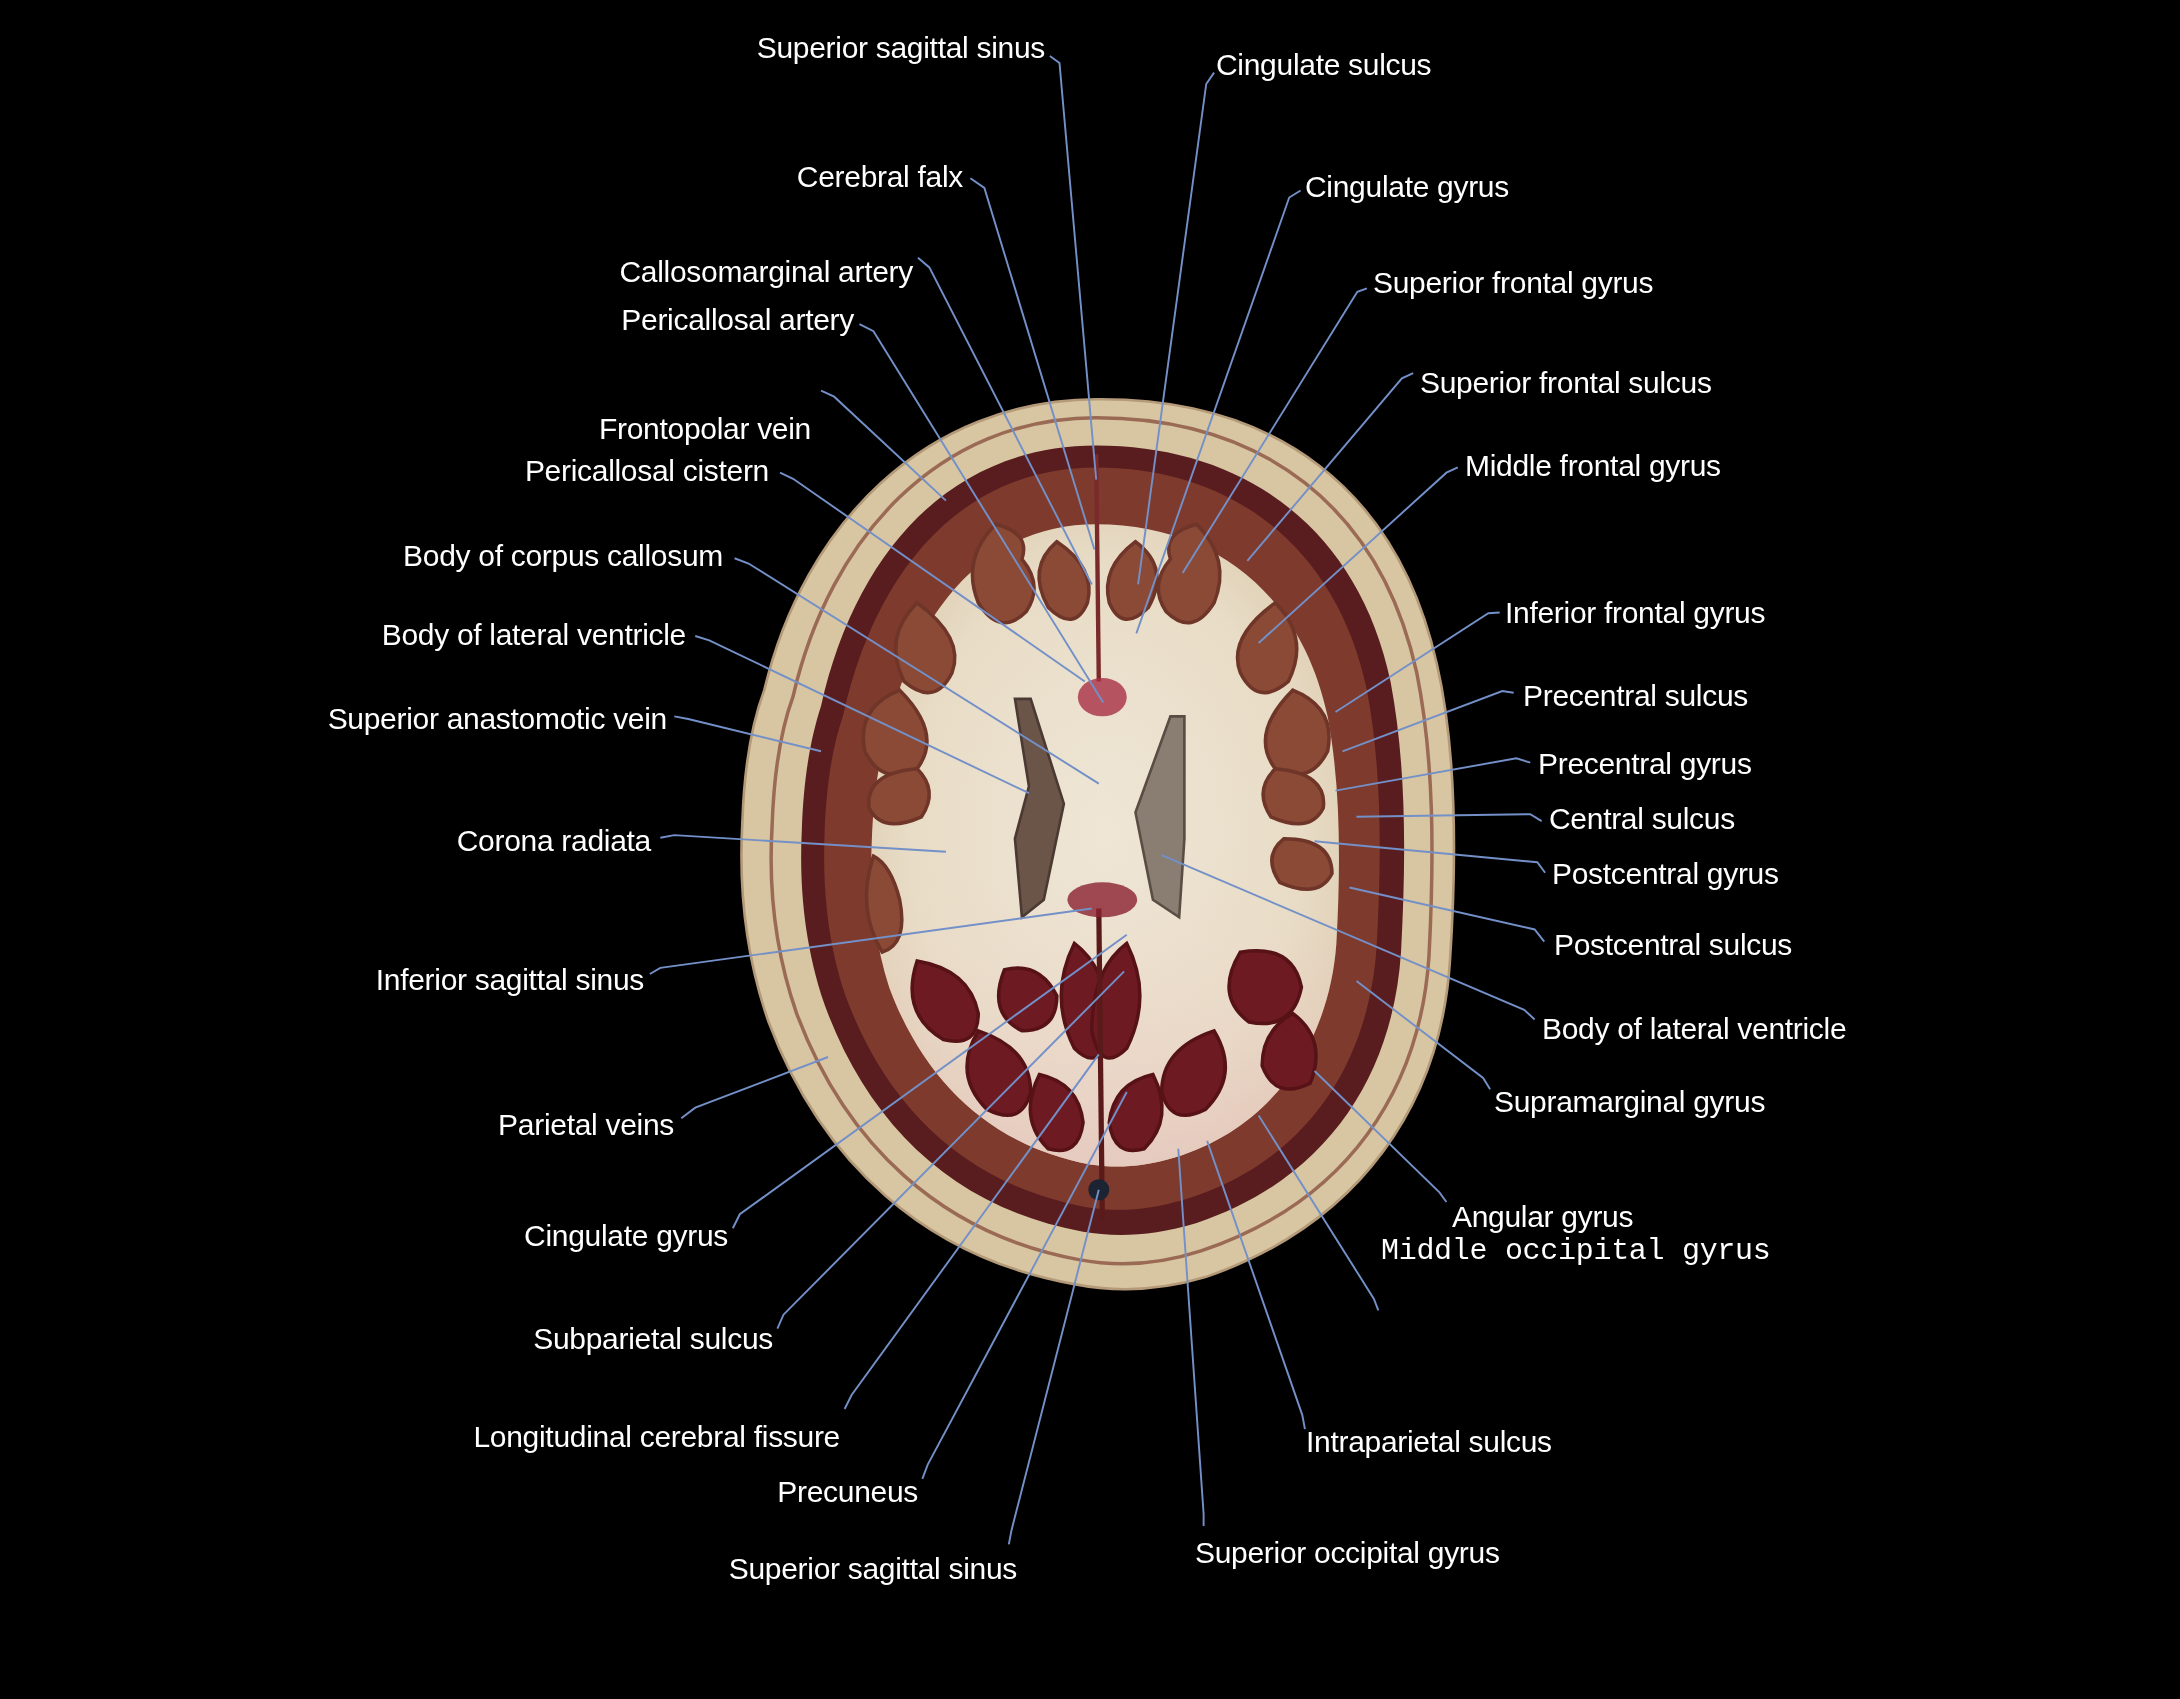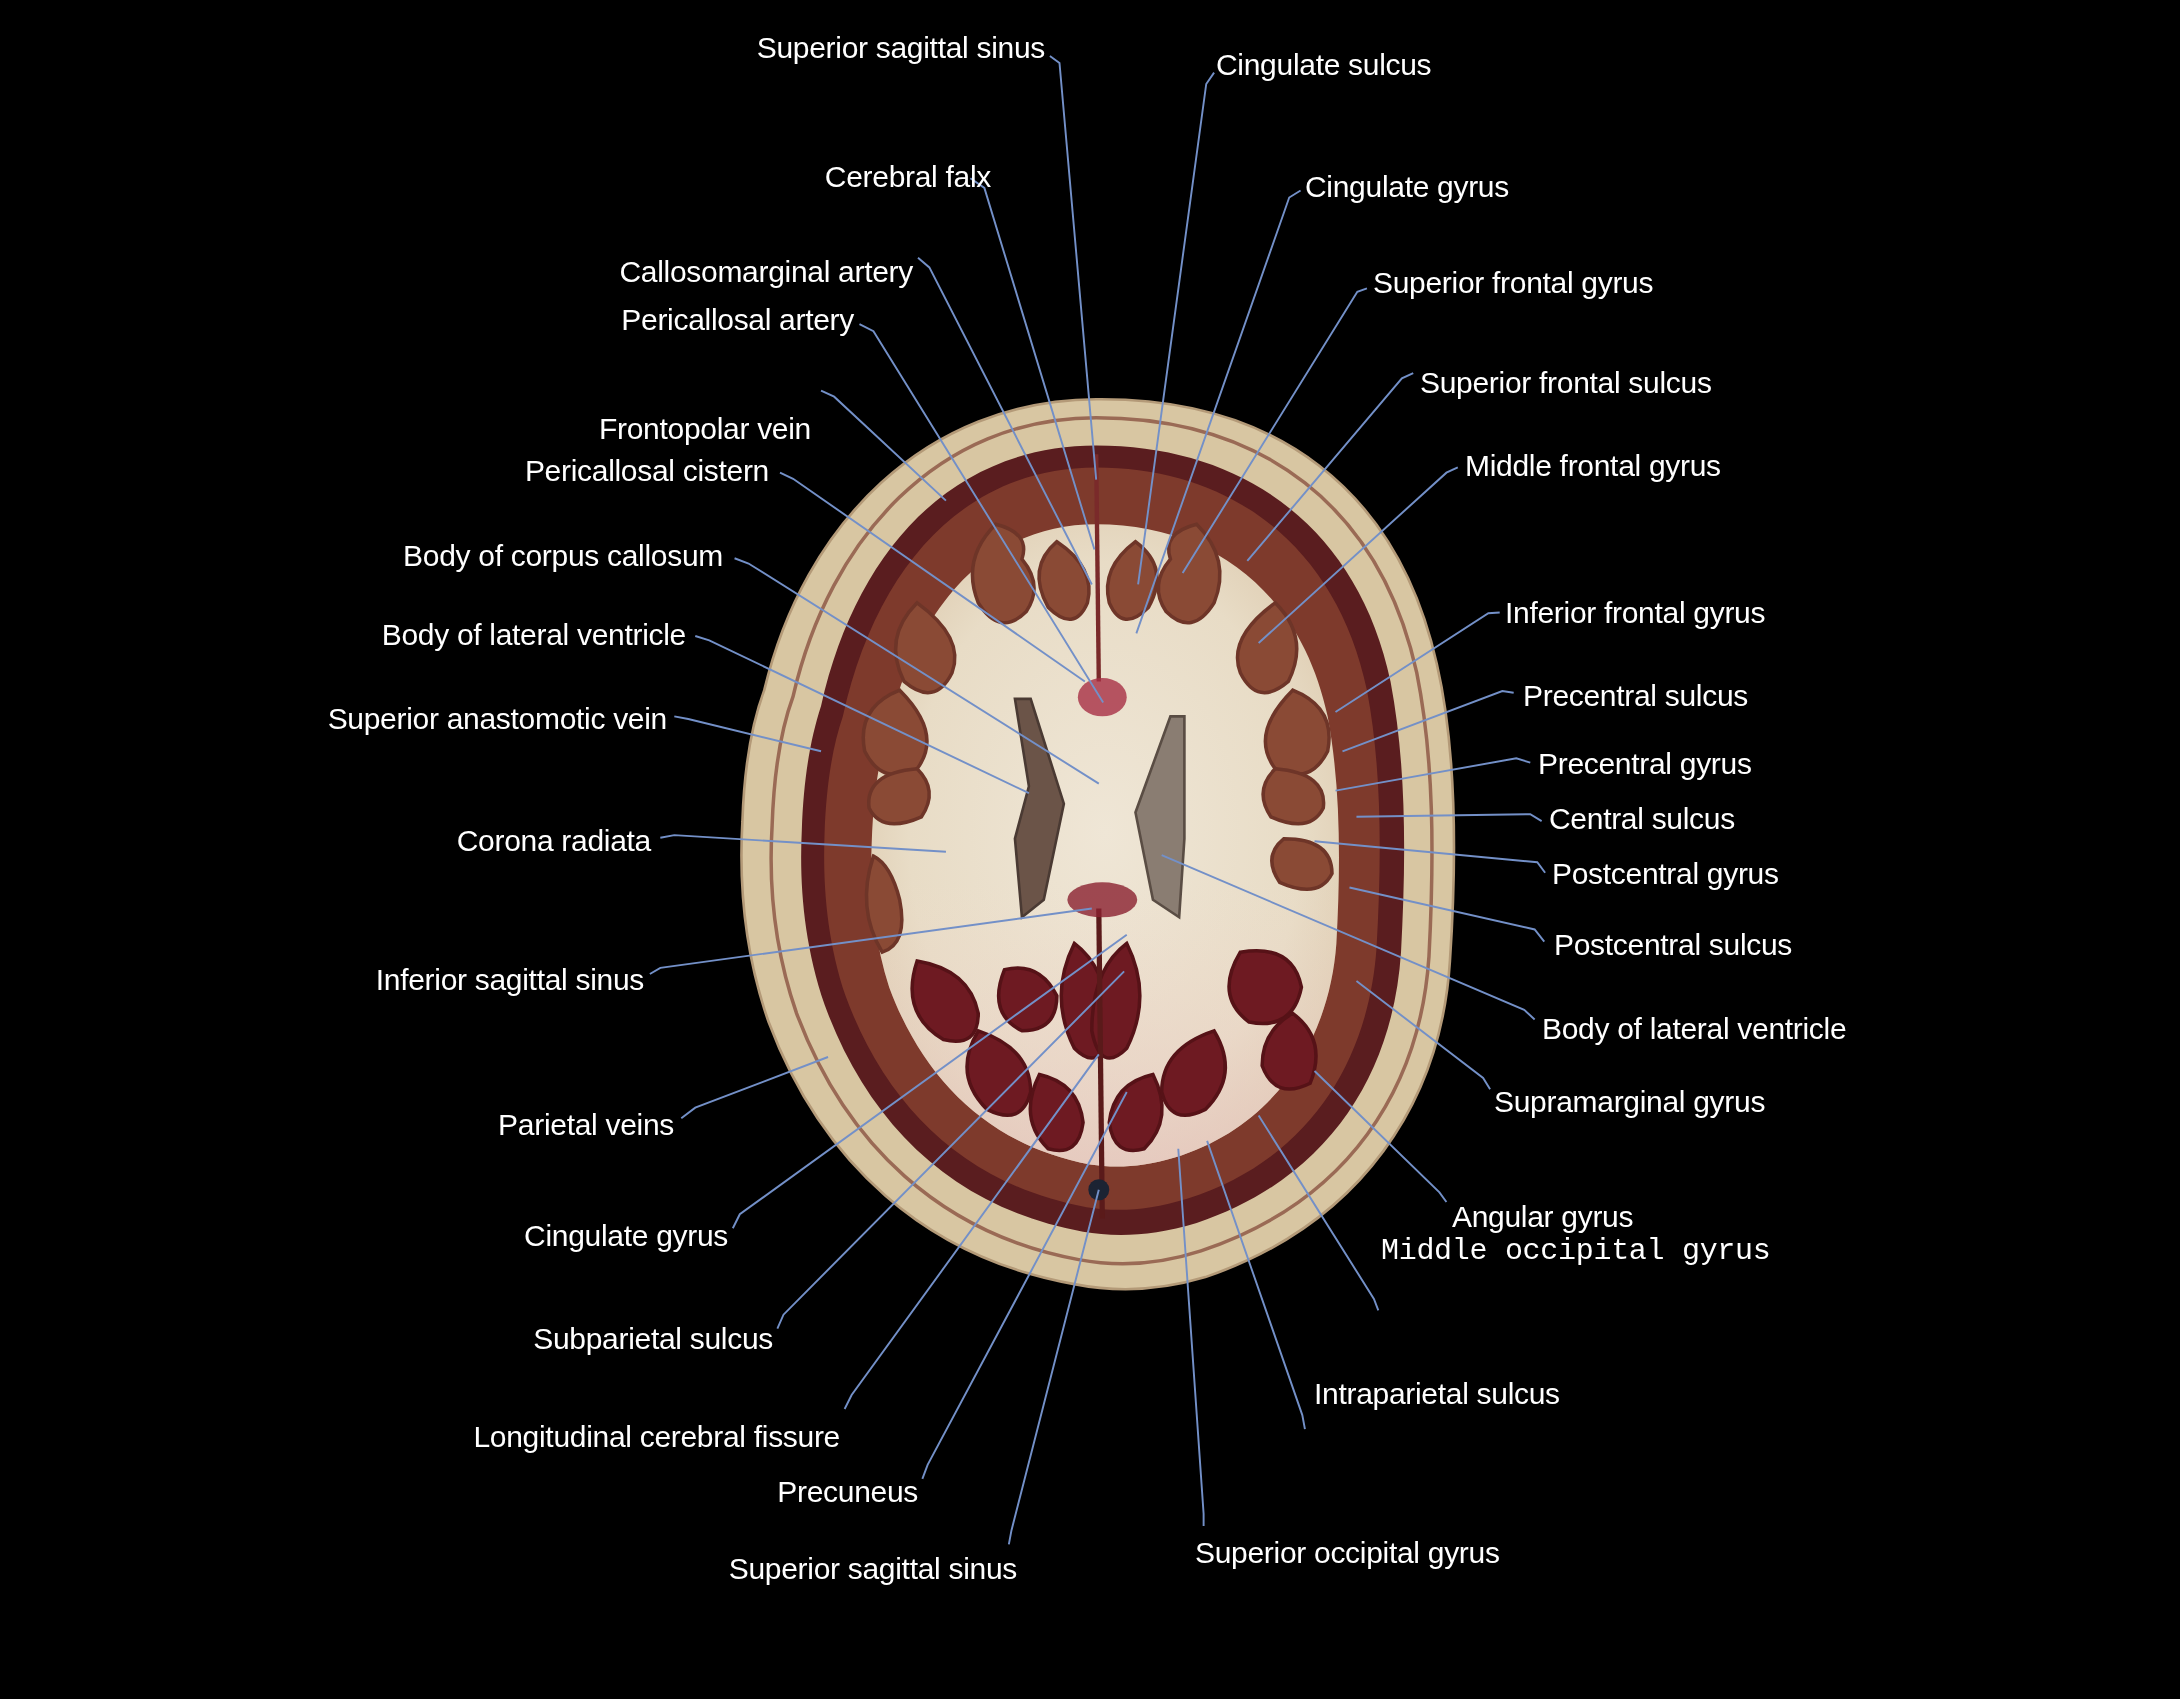--- a/index.html
+++ b/index.html
@@ -136,21 +136,21 @@
         <polyline points="1706,1247 1698,1234 1553,1123"></polyline>
         <polyline points="1656,1376 1648,1365 1505,1226"></polyline>
         <polyline points="1578,1500 1573,1487 1441,1277"></polyline>
         <polyline points="1494,1636 1491,1620 1382,1306"></polyline>
         <polyline points="1378,1747 1378,1733 1349,1315"></polyline>
       </g>
   </svg>
 
   <div id="labels-left">
       <div class="lbl left" style="left: 1045px; top: 47px;">Superior sagittal sinus</div>
-      <div class="lbl left" style="left: 991px; top: 176px;">Cerebral falx</div>
+      <div class="lbl left" style="left: 963px; top: 176px;">Cerebral falx</div>
       <div class="lbl left" style="left: 913px; top: 251px; margin-top: 20px;">Callosomarginal artery</div>
       <div class="lbl left" style="left: 854px; top: 319px;">Pericallosal artery</div>
       <div class="lbl left" style="left: 811px; top: 387px; margin-top: 41px;">Frontopolar vein</div>
       <div class="lbl left" style="left: 769px; top: 470px;">Pericallosal cistern</div>
       <div class="lbl left" style="left: 723px; top: 555px;">Body of corpus callosum</div>
       <div class="lbl left" style="left: 686px; top: 634px;">Body of lateral ventricle</div>
       <div class="lbl left" style="left: 667px; top: 718px;">Superior anastomotic vein</div>
       <div class="lbl left" style="left: 651px; top: 840px;">Corona radiata</div>
       <div class="lbl left" style="left: 644px; top: 979px;">Inferior sagittal sinus</div>
       <div class="lbl left" style="left: 674px; top: 1124px;">Parietal veins</div>
@@ -169,17 +169,17 @@
       <div class="lbl right" style="left: 1505px; top: 612px;">Inferior frontal gyrus</div>
       <div class="lbl right" style="left: 1523px; top: 695px;">Precentral sulcus</div>
       <div class="lbl right" style="left: 1538px; top: 763px;">Precentral gyrus</div>
       <div class="lbl right" style="left: 1549px; top: 818px;">Central sulcus</div>
       <div class="lbl right" style="left: 1552px; top: 873px;">Postcentral gyrus</div>
       <div class="lbl right" style="left: 1554px; top: 944px;">Postcentral sulcus</div>
       <div class="lbl right" style="left: 1542px; top: 1028px;">Body of lateral ventricle</div>
       <div class="lbl right" style="left: 1494px; top: 1101px;">Supramarginal gyrus</div>
       <div class="lbl right" style="left: 1452px; top: 1216px;">Angular gyrus</div>
       <div class="lbl right" style="left: 1381px; top: 1251px; font-family: Liberation Mono, monospace;">Middle occipital gyrus</div>
-      <div class="lbl right" style="left: 1306px; top: 1393px; margin-left: 8px;">Intraparietal sulcus</div>
+      <div class="lbl right" style="left: 1306px; top: 1441px;">Intraparietal sulcus</div>
       <div class="lbl right" style="left: 1195px; top: 1552px;">Superior occipital gyrus</div>
     </div>
 </div>
 
 
 </body></html>

